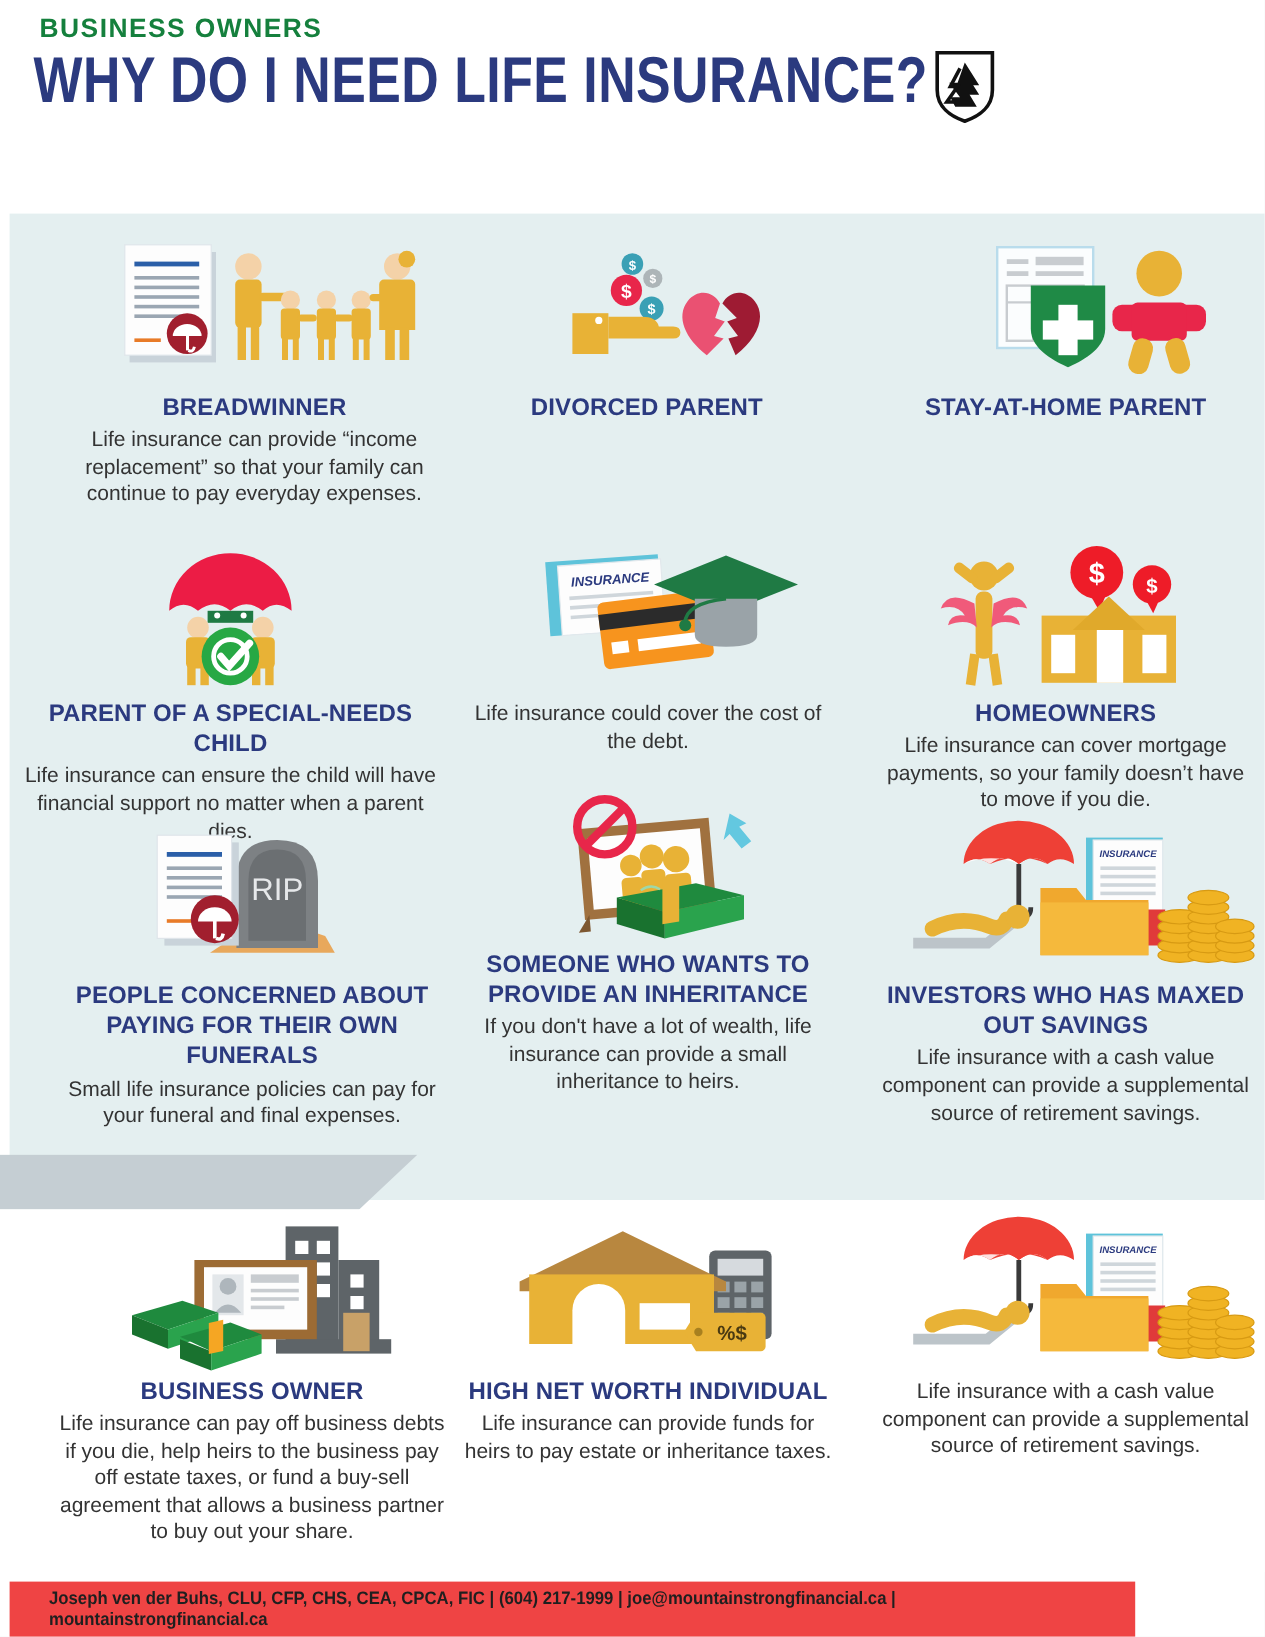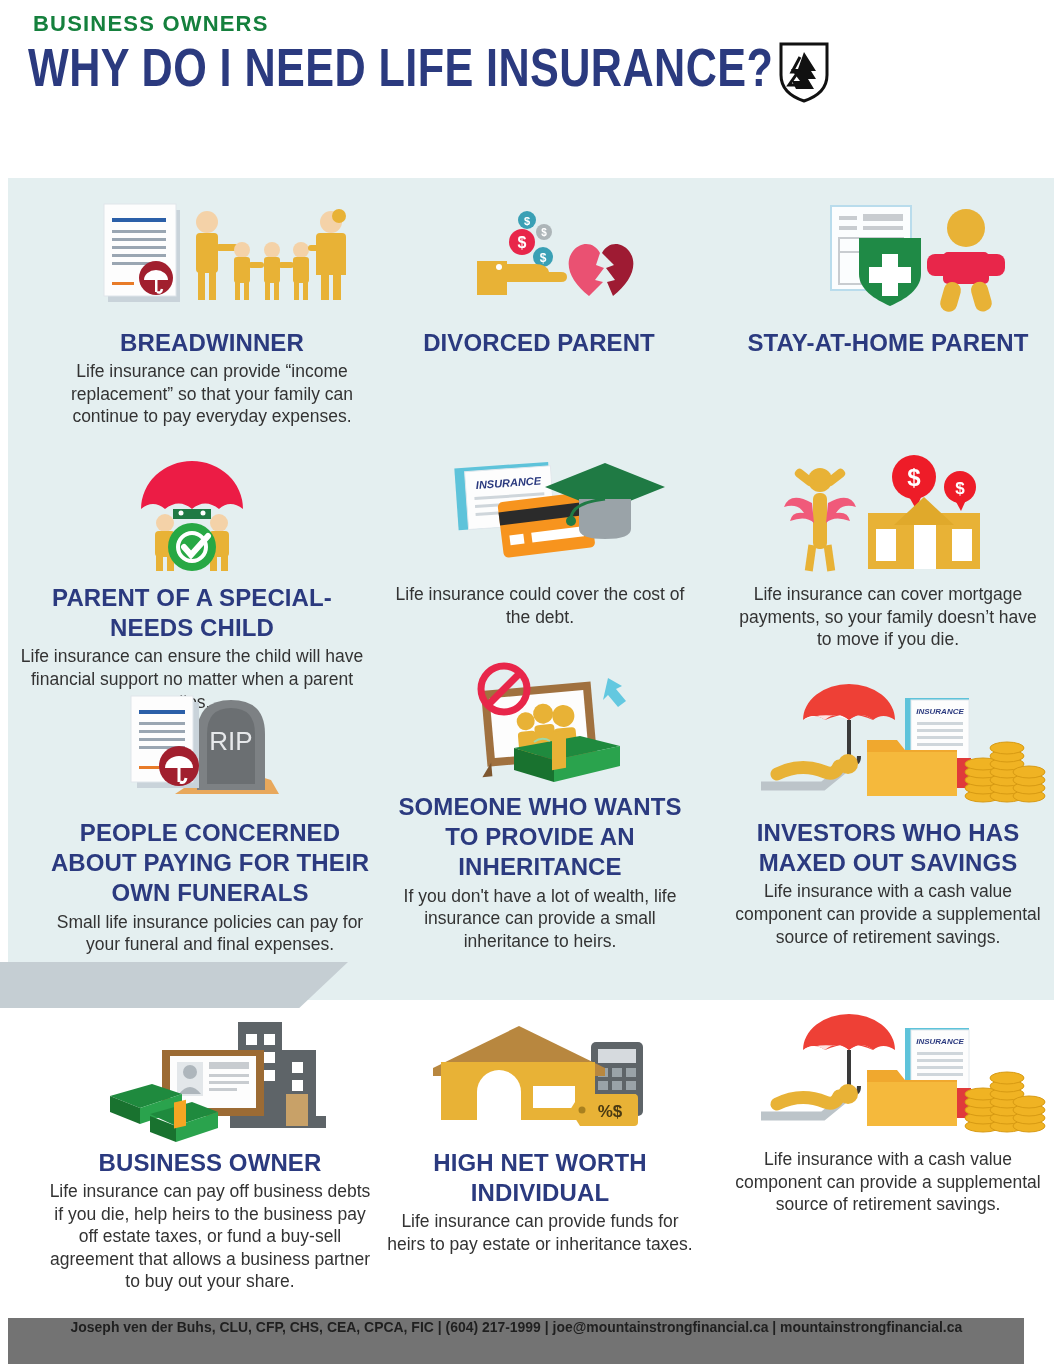--- a/index.html
+++ b/index.html
@@ -42,31 +42,31 @@
   }
   #business-banner-label {
     position: absolute; left: 33px; top: 11px;
     font-size: 22px; font-weight: 700; letter-spacing: 1.2px; color: #15803d;
   }
 
   
   .cell { position: absolute; text-align: center; }
   .art { height: 120px; position: relative; margin: 0 auto 8px; }
   .cell-title {
-    font-size: 24px; font-weight: 700; color: #2b3a7f;
+    font-size: 20px; font-weight: 700; color: #2b3a7f;
     line-height: 1.26; letter-spacing: 0.1px; margin-bottom: 2px;
   }
   .cell-body {
     font-size: 17.5px; color: #333333; line-height: 1.29;
   }
 
   
   #footer {
-    position: absolute; left: 8px; top: 1318px; width: 1016px; height: 46px;
-    background: #737373; display: flex; align-items: flex-start; justify-content: center;
+    position: absolute; left: 8px; top: 1318px; width: 938px; height: 46px;
+    background: #ef4444; display: flex; align-items: center; justify-content: center;
   }
   #footer-text {
     font-size: 15px; color: #1f1f1f; font-weight: 600;
     font-family: "Liberation Sans Narrow", "Liberation Sans", sans-serif;
     transform: scaleX(0.93);
   }
 
   svg { display: block; overflow: visible; }
 </style>
 </head>
@@ -264,20 +264,21 @@
         <rect x="100" y="58" width="112" height="56" fill="#e8b236"></rect>
         <path d="M100 58 L156 58 L156 58 Z" fill="#e8b236"></path>
         <path d="M132 36 L182 58 H100 Z" fill="#e8b236" opacity="0"></path>
         <path d="M156 42 L186 70 H126 Z" fill="#e0a92b"></path>
         <rect x="108" y="74" width="20" height="32" fill="#fff"></rect>
         <rect x="146" y="70" width="22" height="44" fill="#fff"></rect>
         <rect x="184" y="74" width="20" height="32" fill="#fff"></rect>
       </g>
     </svg>
   </div>
+  <div class="cell-title">HOMEOWNERS</div>
   <div class="cell-body">Life insurance can cover mortgage payments, so your family doesn’t have to move if you die.</div>
 </div>
 
 <div class="cell" style="left:45px; top:690px; width:330px;">
   <div class="art" style="width:190px;">
     <svg viewBox="0 0 190 120" width="190" height="120">
       <path d="M72 96 q40 -22 84 -6 l8 14 H60 Z" fill="#e8a85c"></path>
       <path d="M82 44 q0 -34 34 -34 t34 34 v56 H82 Z" fill="#7d8184"></path>
       <path d="M92 44 q0 -26 24 -26 t24 26 v50 H92 Z" fill="#6b6f72"></path>
       <text x="116" y="60" font-size="26" fill="#e6e8ea" text-anchor="middle" font-weight="400">RIP</text>

